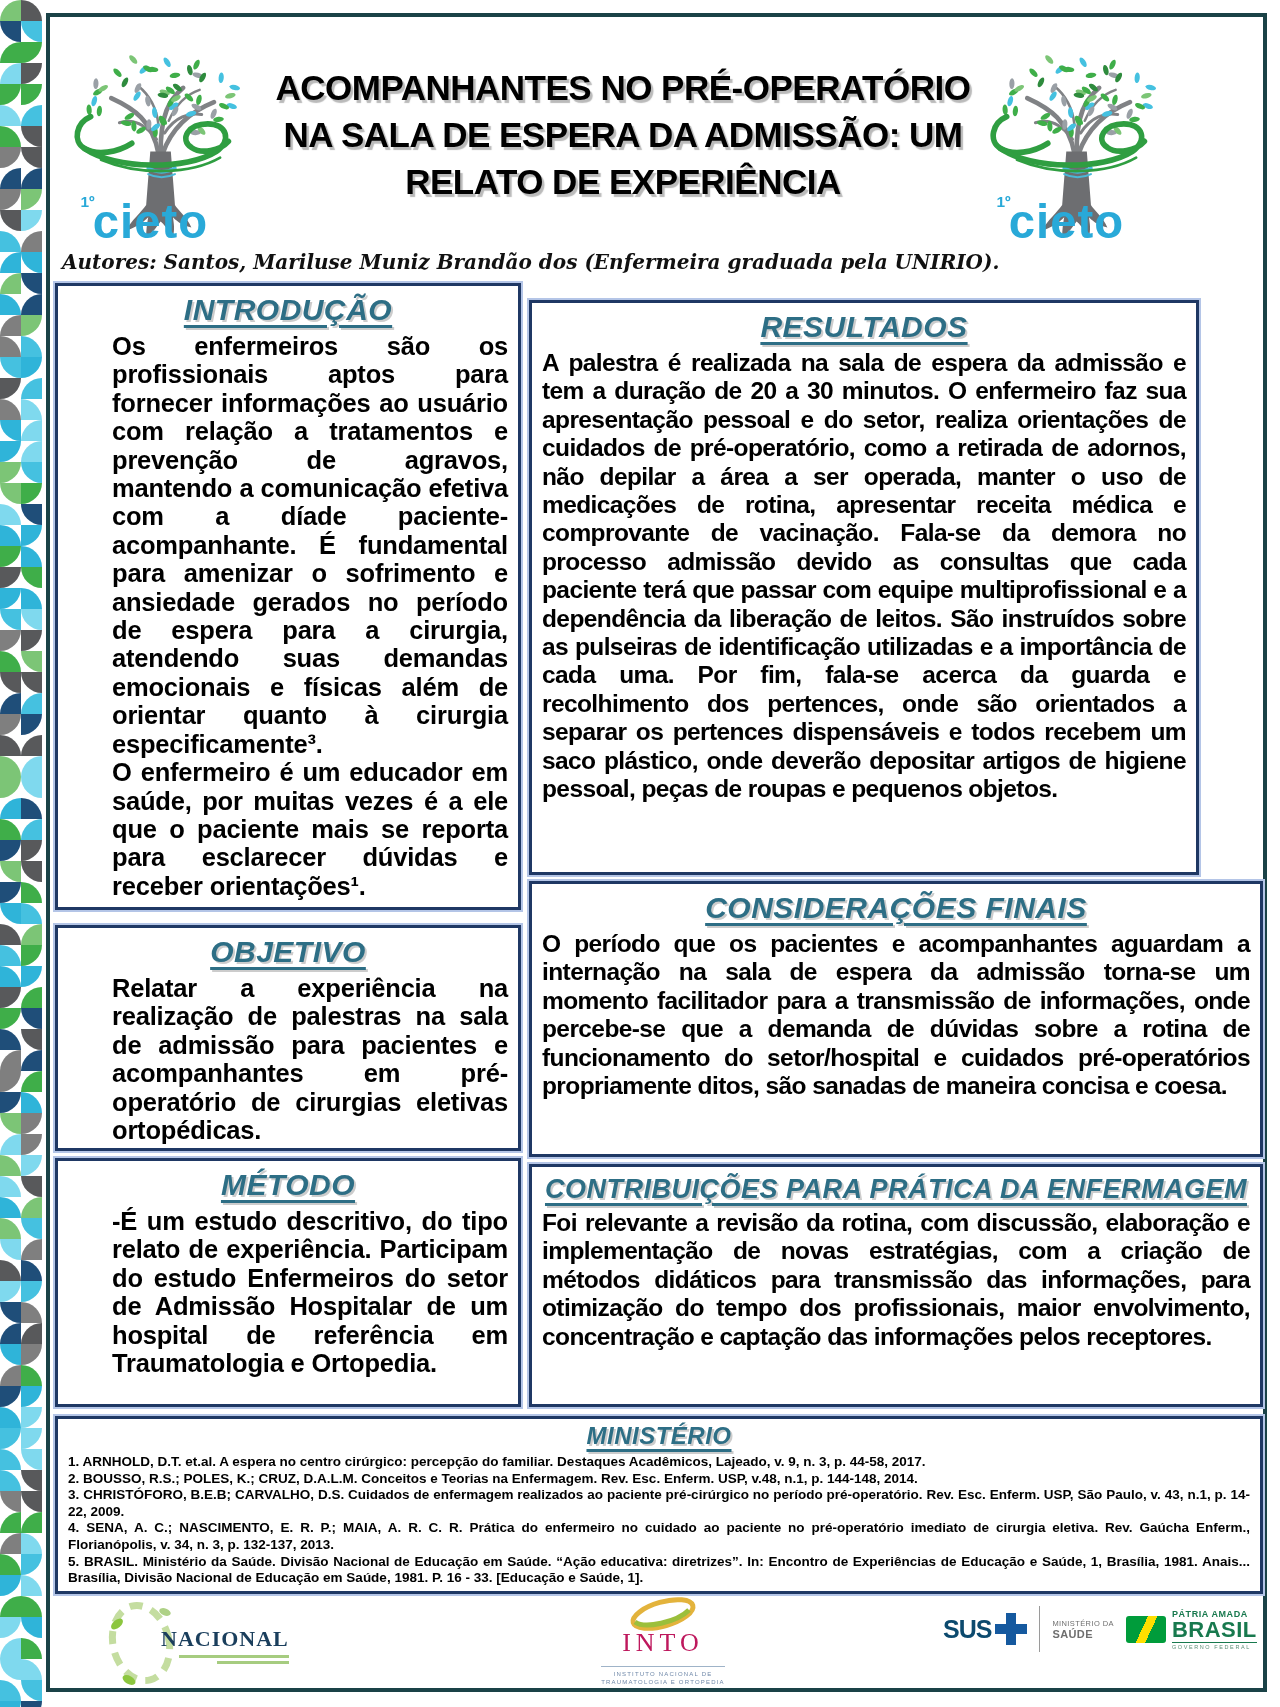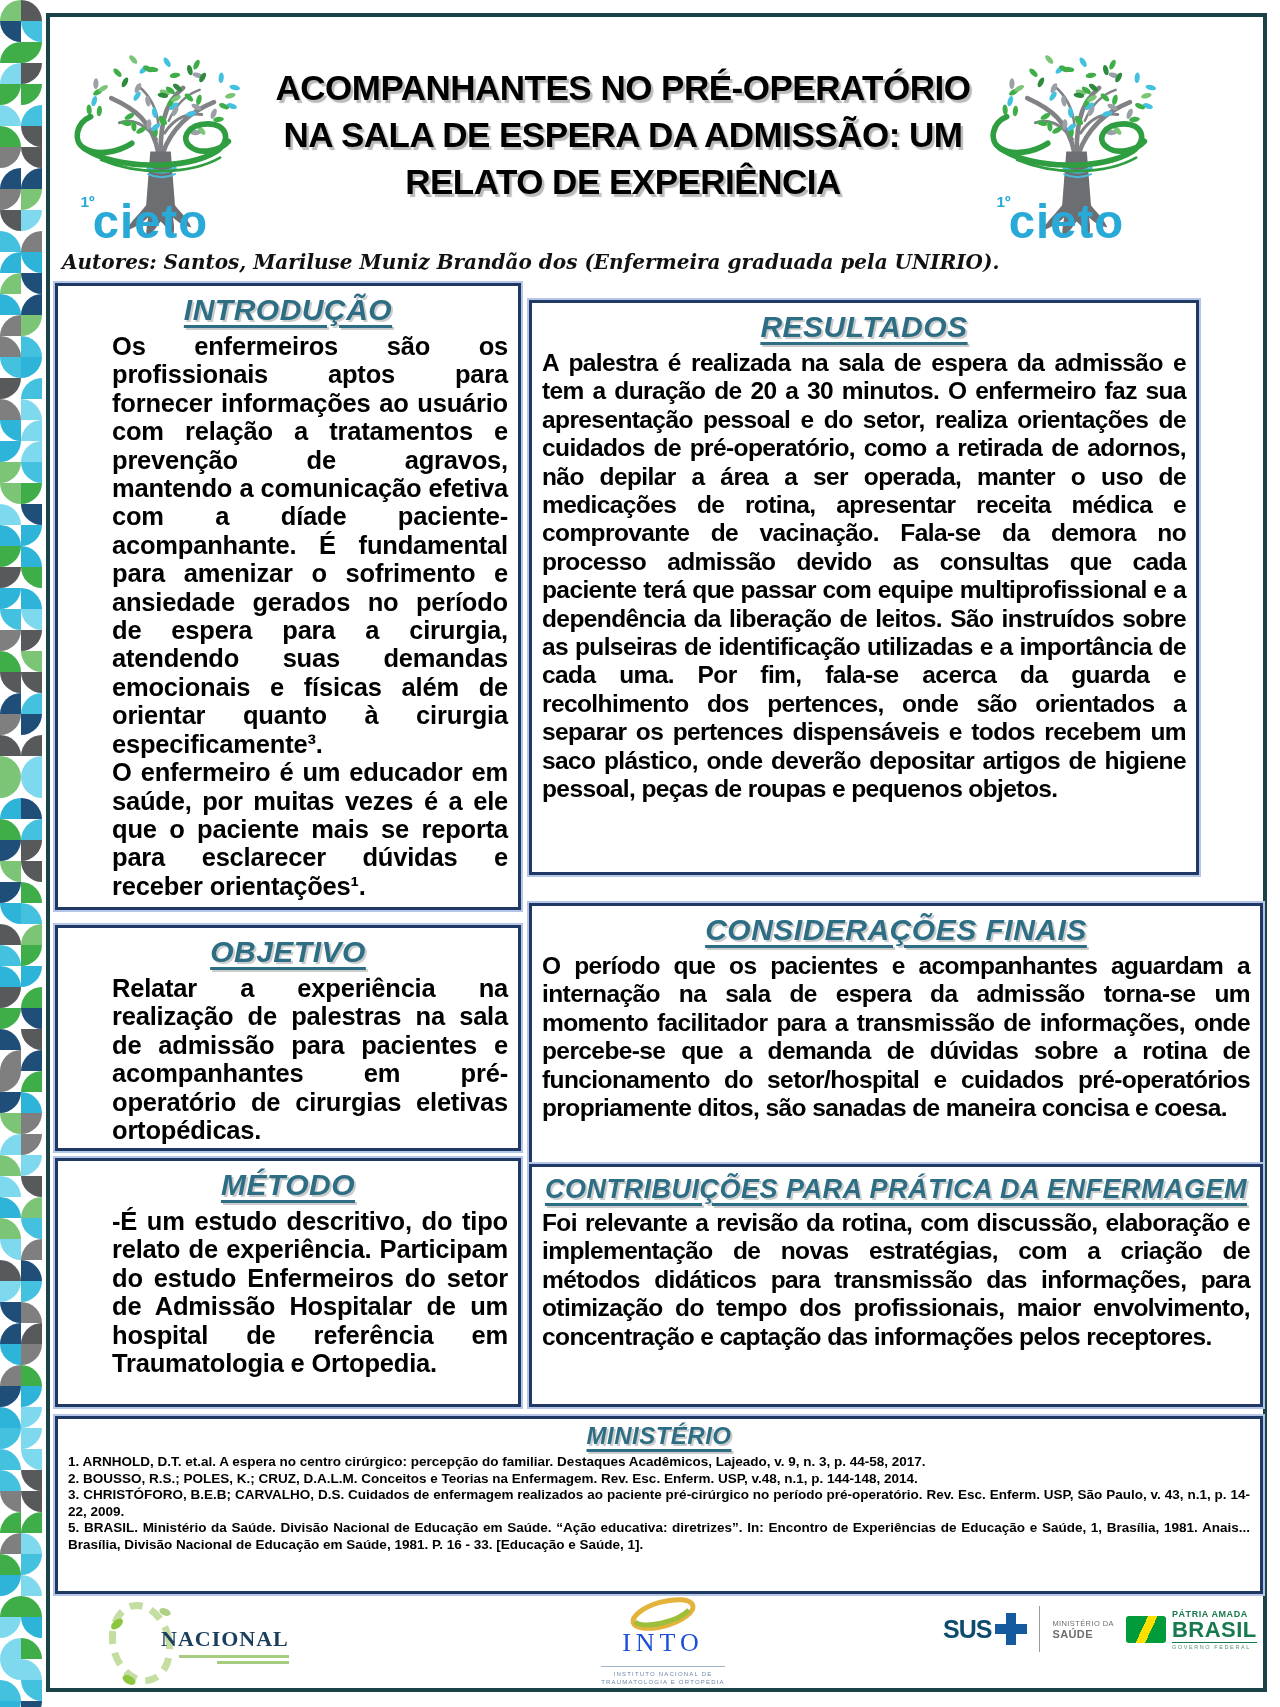--- a/index.html
+++ b/index.html
@@ -34,37 +34,37 @@
           text-decoration:underline;text-decoration-thickness:3px;text-underline-offset:5px;
           text-shadow:2px 2px 0 rgba(110,110,110,0.35);}
   .box p{margin:0;font-weight:bold;color:#000;text-align:justify;}
   .col-left p{font-size:25.5px;line-height:28.4px;letter-spacing:-0.2px;margin-left:44px;}
   .col-right p{font-size:24.5px;line-height:28.4px;letter-spacing:-0.6px;}
 
   .box-intro{left:55px;top:283px;width:466px;height:627px;}
   .box-objetivo{left:55px;top:925px;width:466px;height:226px;}
   .box-metodo{left:55px;top:1158px;width:466px;height:249px;}
   .box-resultados{left:529px;top:300px;width:670px;height:575px;}
-  .box-consideracoes{left:529px;top:903px;width:734px;height:276px;}
+  .box-consideracoes{left:529px;top:881px;width:734px;height:276px;}
   .box-contribuicoes{left:529px;top:1164px;width:734px;height:243px;}
   .box-contribuicoes h2{font-size:27px;line-height:36px;}
 
   
   .box-referencias{left:55px;top:1416px;width:1208px;height:178px;padding-top:2px;}
   .box-referencias h2{font-size:24px;line-height:30px;margin-bottom:3px;}
   .ref-item{font-weight:bold;color:#000;font-size:13.5px;line-height:16.6px;margin:0 0 3.5px 0;text-align:left;}
 
   
   .footer-logos{position:absolute;left:55px;top:1596px;width:1208px;height:92px;}
   .aacoenp{position:absolute;left:50px;top:4px;display:flex;align-items:flex-start;}
   .aacoenp-text{margin-left:-18px;margin-top:26px;display:flex;flex-direction:column;align-items:flex-end;}
   .aacoenp-name{font-family:"Liberation Serif",serif;font-size:22px;letter-spacing:1px;color:#1a3e5c;font-weight:600;}
   .aacoenp-bar{height:3px;background:#a6cc80;margin-top:3px;}
   .into{position:absolute;left:508px;top:0;width:200px;display:flex;flex-direction:column;align-items:center;}
-  .into-name{font-family:"Liberation Serif",serif;font-size:26px;letter-spacing:5px;color:#1d4ed8;margin-top:-4px;}
+  .into-name{font-family:"Liberation Serif",serif;font-size:26px;letter-spacing:5px;color:#be185d;margin-top:-4px;}
   .into-sub{margin-top:8px;border-top:1px solid #9fb3c8;padding-top:3px;text-align:center;
             font-size:6px;letter-spacing:1.2px;color:#6e87a8;line-height:8px;}
   .gov{position:absolute;left:888px;top:10px;display:flex;align-items:center;gap:12px;}
   .sus-wrap{display:flex;align-items:center;gap:4px;}
   .sus-text{font-size:25px;font-weight:bold;color:#0c4a6e;letter-spacing:-1px;}
   .sus-cross{position:relative;width:32px;height:32px;}
   .sus-cross::before{content:'';position:absolute;left:11px;top:0;width:10px;height:32px;background:#15599f;}
   .sus-cross::after{content:'';position:absolute;left:0;top:11px;width:32px;height:10px;background:#15599f;}
   .gov-divider{width:1px;height:46px;background:#9a9a9a;}
   .ministerio{display:flex;flex-direction:column;justify-content:center;color:#6e6e6e;}
@@ -720,20 +720,21 @@
   <section class="box col-right box-contribuicoes">
     <h2>CONTRIBUIÇÕES PARA PRÁTICA DA ENFERMAGEM</h2>
     <p>Foi relevante a revisão da rotina, com discussão, elaboração e implementação de novas estratégias, com a criação de métodos didáticos para transmissão das informações, para otimização do tempo dos profissionais, maior envolvimento, concentração e captação das informações pelos receptores.</p>
   </section>
 
   <section class="box box-referencias">
     <h2>MINISTÉRIO</h2>
     <p class="ref-item">1. ARNHOLD, D.T. et.al. A espera no centro cirúrgico: percepção do familiar. Destaques Acadêmicos, Lajeado, v. 9, n. 3, p. 44-58, 2017.</p>
     <p class="ref-item">2. BOUSSO, R.S.; POLES, K.; CRUZ, D.A.L.M. Conceitos e Teorias na Enfermagem. Rev. Esc. Enferm. USP, v.48, n.1, p. 144-148, 2014.</p>
     <p class="ref-item">3. CHRISTÓFORO, B.E.B; CARVALHO, D.S. Cuidados de enfermagem realizados ao paciente pré-cirúrgico no período pré-operatório. Rev. Esc. Enferm. USP, São Paulo, v. 43, n.1, p. 14-22, 2009.</p>
+    <p class="ref-item">4. SENA, A. C.; NASCIMENTO, E. R. P.; MAIA, A. R. C. R. Prática do enfermeiro no cuidado ao paciente no pré-operatório imediato de cirurgia eletiva. Rev. Gaúcha Enferm., Florianópolis, v. 34, n. 3, p. 132-137, 2013.</p>
     <p class="ref-item">5. BRASIL. Ministério da Saúde. Divisão Nacional de Educação em Saúde. “Ação educativa: diretrizes”.  In: Encontro de Experiências de Educação e Saúde, 1, Brasília, 1981. Anais... Brasília, Divisão Nacional de Educação em Saúde, 1981. P. 16 - 33. [Educação e Saúde, 1].</p>
   </section>
 
   <div class="footer-logos">
 
     <div class="aacoenp">
       <svg width="74" height="86" viewBox="0 0 74 86">
         <ellipse cx="36" cy="43" rx="28" ry="38" fill="none" stroke="#c4dda0" stroke-width="7" stroke-dasharray="13 9" transform="rotate(-14 36 43)"></ellipse>
         <ellipse cx="12" cy="24" rx="7" ry="4" fill="#8cc63f" transform="rotate(-40 12 24)"></ellipse>
         <ellipse cx="24" cy="80" rx="7" ry="4" fill="#8cc63f" transform="rotate(30 24 80)"></ellipse>

